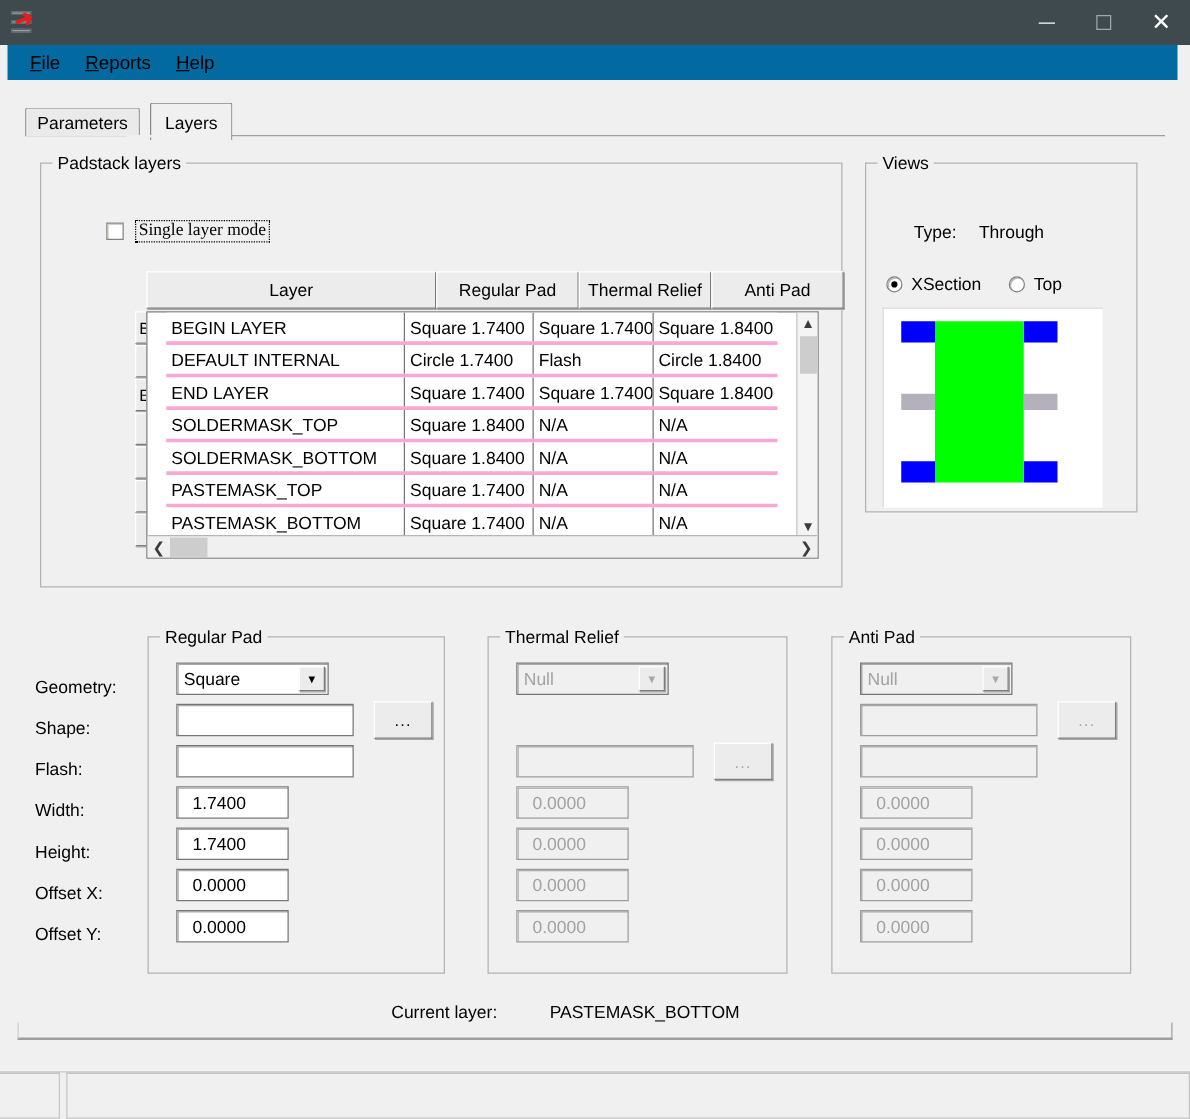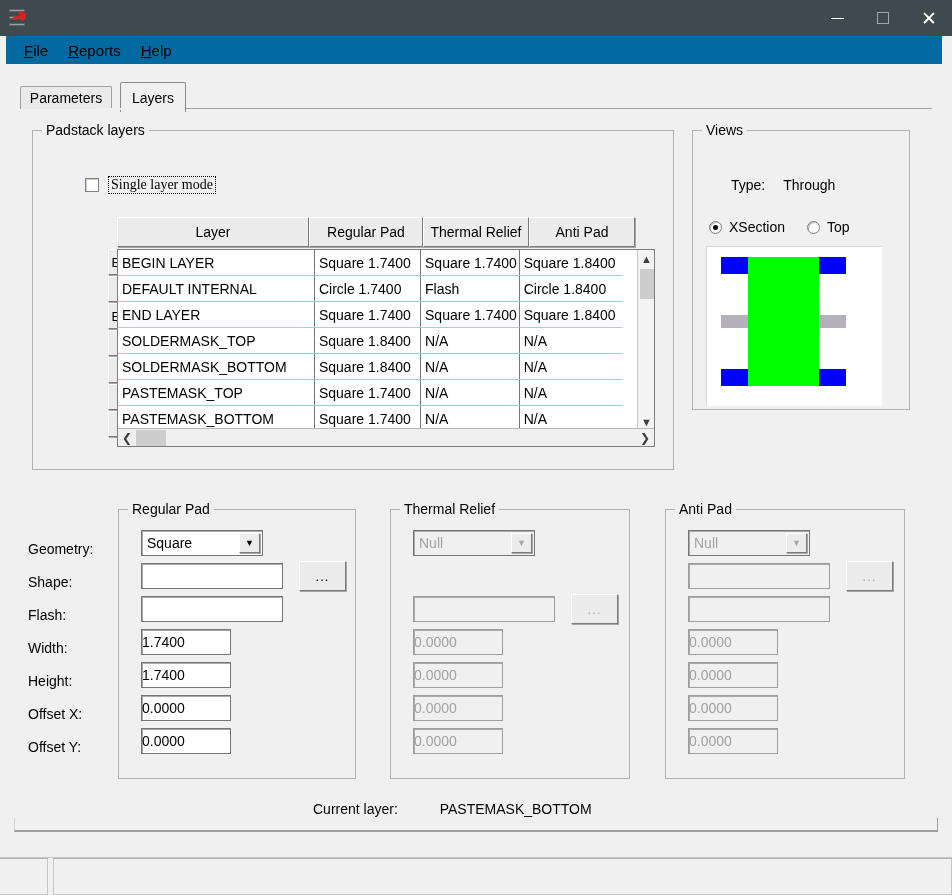--- a/index.html
+++ b/index.html
@@ -110,41 +110,41 @@
   .table-wrap { position: absolute; left: 52px; top: 86px; width: 570px; height: 230px; }
   .colhdrs { position: absolute; left: 32px; top: 0; height: 30px; display: flex; }
   .colhdr {
     height: 30px; background: #ececec;
     border: 1px solid #ffffff; border-right-color: #7c7c7c; border-bottom-color: #7c7c7c;
     outline: 0;
     font-size: 14px; color: #000;
     display: flex; align-items: center; justify-content: center;
     box-shadow: 1px 1px 0 #a6a6a6;
   }
-  .colhdr.c-layer   { width: 192px; }
+  .colhdr.c-layer   { width: 232px; }
   .colhdr.c-reg     { width: 114px; }
   .colhdr.c-therm   { width: 106px; }
   .colhdr.c-anti    { width: 106px; }
 
   .grid-outer {
     position: absolute; left: 32px; top: 32px; width: 538px; height: 198px;
     border: 1px solid #7e7e7e; background: #ffffff; overflow: hidden;
   }
   .row-btns { position: absolute; left: 0px; top: 32px; width: 32px; padding-left: 23px; }
   .row-btn {
     width: 30px; height: 26px; margin-bottom: 1px;
     background: #ececec;
     border: 1px solid #ffffff; border-right-color: #7c7c7c; border-bottom-color: #7c7c7c;
     box-shadow: 1px 1px 0 #a6a6a6;
     font-size: 13px; color: #000;
     display: flex; align-items: center; justify-content: center;
   }
 
   .grid-rows { position: absolute; left: 0; top: 0; width: 504px; }
-  .grow { display: flex; height: 26px; border-bottom: 1px solid #f9a8d4; background: #ffffff; }
+  .grow { display: flex; height: 26px; border-bottom: 3px solid #f9a8d4; background: #ffffff; margin-left: 15px; }
   .gcell {
     border-right: 1px solid #777; font-size: 14px; color: #000;
     display: flex; align-items: center; padding-left: 4px; overflow: hidden; white-space: nowrap;
   }
   .gcell.c-layer { width: 212px; }
   .gcell.c-reg   { width: 114px; }
   .gcell.c-therm { width: 106px; }
   .gcell.c-anti  { width: 110px; border-right: none; }
 
   
@@ -232,21 +232,21 @@
     font-size: 9px; color: #000;
   }
   .combo.disabled { background: #f0f0f0; }
   .combo.disabled .cval { color: #a2a2a2; }
   .combo.disabled .carrow { color: #a8a8a8; }
 
   .tfield {
     height: 26px; background: #ffffff;
     border: 1px solid #767676; box-shadow: inset 1px 1px 0 #a9a9a9;
     display: flex; align-items: center;
-    font-size: 14px; color: #000; padding-left: 0;
+    font-size: 14px; color: #000; padding-left: 12px;
   }
   .tfield.wide { width: 142px; }
   .tfield.num  { width: 90px; }
   .tfield.disabled { background: #f0f0f0; color: #a2a2a2; border-color: #9d9d9d; }
 
   .dots-btn {
     position: absolute; width: 47px; height: 30px;
     background: #ececec;
     border: 1px solid #ffffff; border-right-color: #7c7c7c; border-bottom-color: #7c7c7c;
     box-shadow: 1px 1px 0 #a6a6a6;

